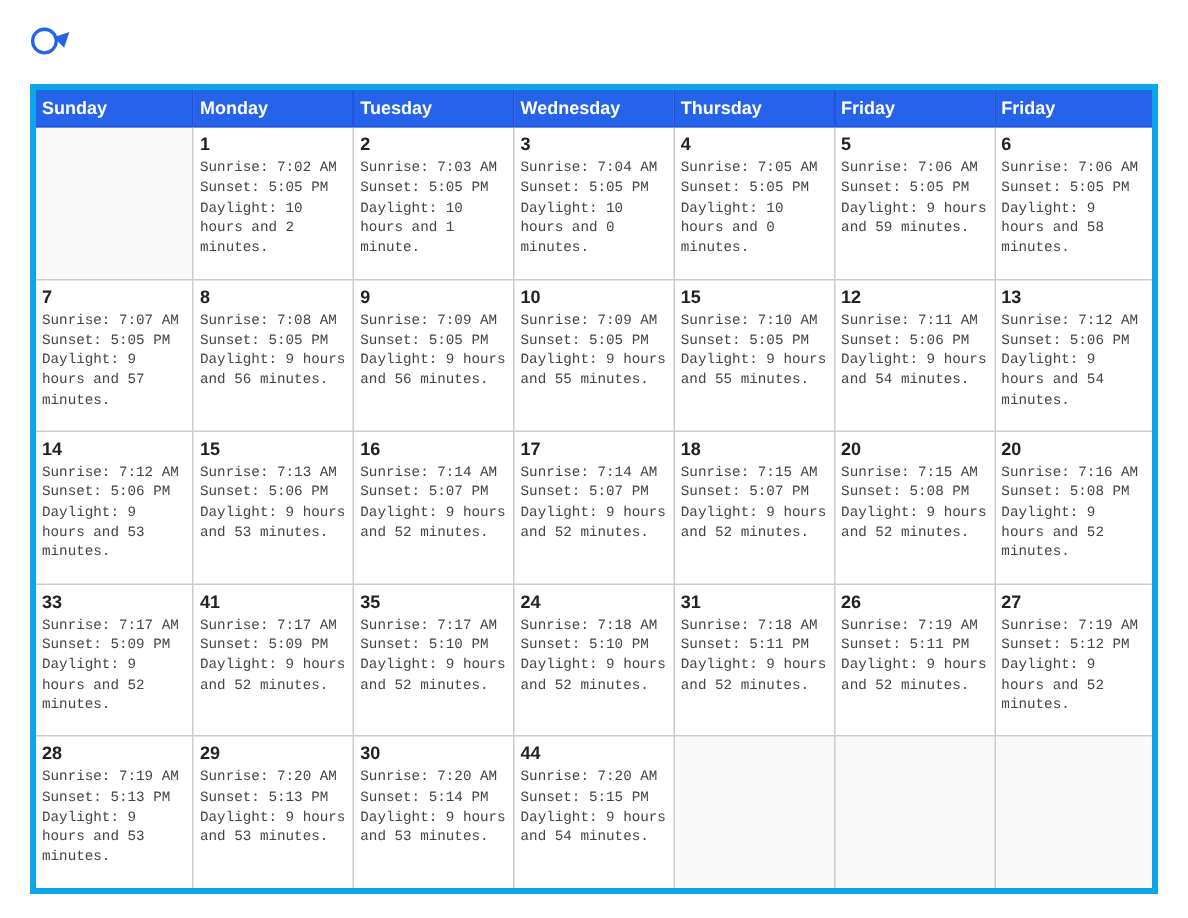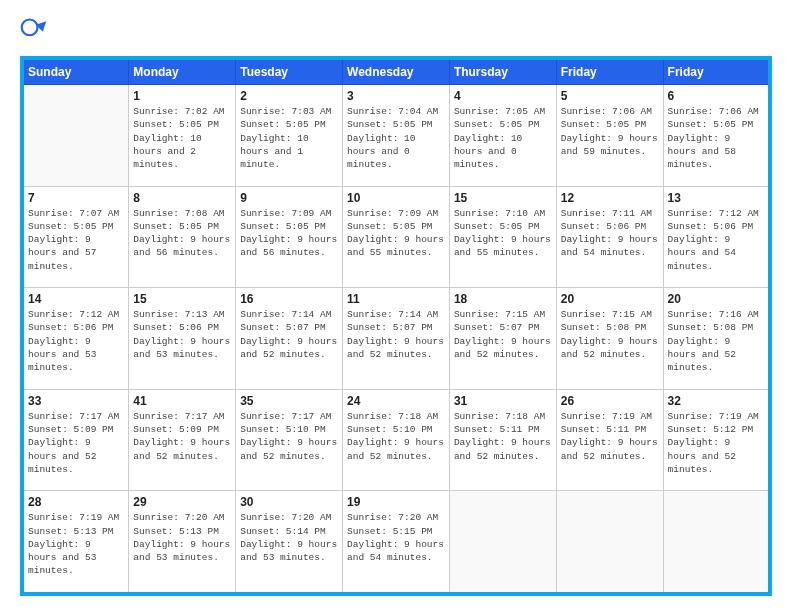--- a/index.html
+++ b/index.html
@@ -201,21 +201,21 @@
           </td>
           <td>
             <span class="day-number">15</span>
             <div class="day-info">Sunrise: 7:13 AM<br>Sunset: 5:06 PM<br>Daylight: 9 hours and 53 minutes.</div>
           </td>
           <td>
             <span class="day-number">16</span>
             <div class="day-info">Sunrise: 7:14 AM<br>Sunset: 5:07 PM<br>Daylight: 9 hours and 52 minutes.</div>
           </td>
           <td>
-            <span class="day-number">11</span>
+            <span class="day-number">17</span>
             <div class="day-info">Sunrise: 7:14 AM<br>Sunset: 5:07 PM<br>Daylight: 9 hours and 52 minutes.</div>
           </td>
           <td>
             <span class="day-number">18</span>
             <div class="day-info">Sunrise: 7:15 AM<br>Sunset: 5:07 PM<br>Daylight: 9 hours and 52 minutes.</div>
           </td>
           <td>
             <span class="day-number">20</span>
             <div class="day-info">Sunrise: 7:15 AM<br>Sunset: 5:08 PM<br>Daylight: 9 hours and 52 minutes.</div>
           </td>
@@ -243,39 +243,39 @@
           </td>
           <td>
             <span class="day-number">31</span>
             <div class="day-info">Sunrise: 7:18 AM<br>Sunset: 5:11 PM<br>Daylight: 9 hours and 52 minutes.</div>
           </td>
           <td>
             <span class="day-number">26</span>
             <div class="day-info">Sunrise: 7:19 AM<br>Sunset: 5:11 PM<br>Daylight: 9 hours and 52 minutes.</div>
           </td>
           <td>
-            <span class="day-number">32</span>
+            <span class="day-number">27</span>
             <div class="day-info">Sunrise: 7:19 AM<br>Sunset: 5:12 PM<br>Daylight: 9 hours and 52 minutes.</div>
           </td>
         </tr>
         <tr>
           <td>
             <span class="day-number">28</span>
             <div class="day-info">Sunrise: 7:19 AM<br>Sunset: 5:13 PM<br>Daylight: 9 hours and 53 minutes.</div>
           </td>
           <td>
             <span class="day-number">29</span>
             <div class="day-info">Sunrise: 7:20 AM<br>Sunset: 5:13 PM<br>Daylight: 9 hours and 53 minutes.</div>
           </td>
           <td>
             <span class="day-number">30</span>
             <div class="day-info">Sunrise: 7:20 AM<br>Sunset: 5:14 PM<br>Daylight: 9 hours and 53 minutes.</div>
           </td>
           <td>
-            <span class="day-number">19</span>
+            <span class="day-number">44</span>
             <div class="day-info">Sunrise: 7:20 AM<br>Sunset: 5:15 PM<br>Daylight: 9 hours and 54 minutes.</div>
           </td>
           <td class="empty"></td>
           <td class="empty"></td>
           <td class="empty"></td>
         </tr>
       </tbody>
   </table>
 </div>
 

